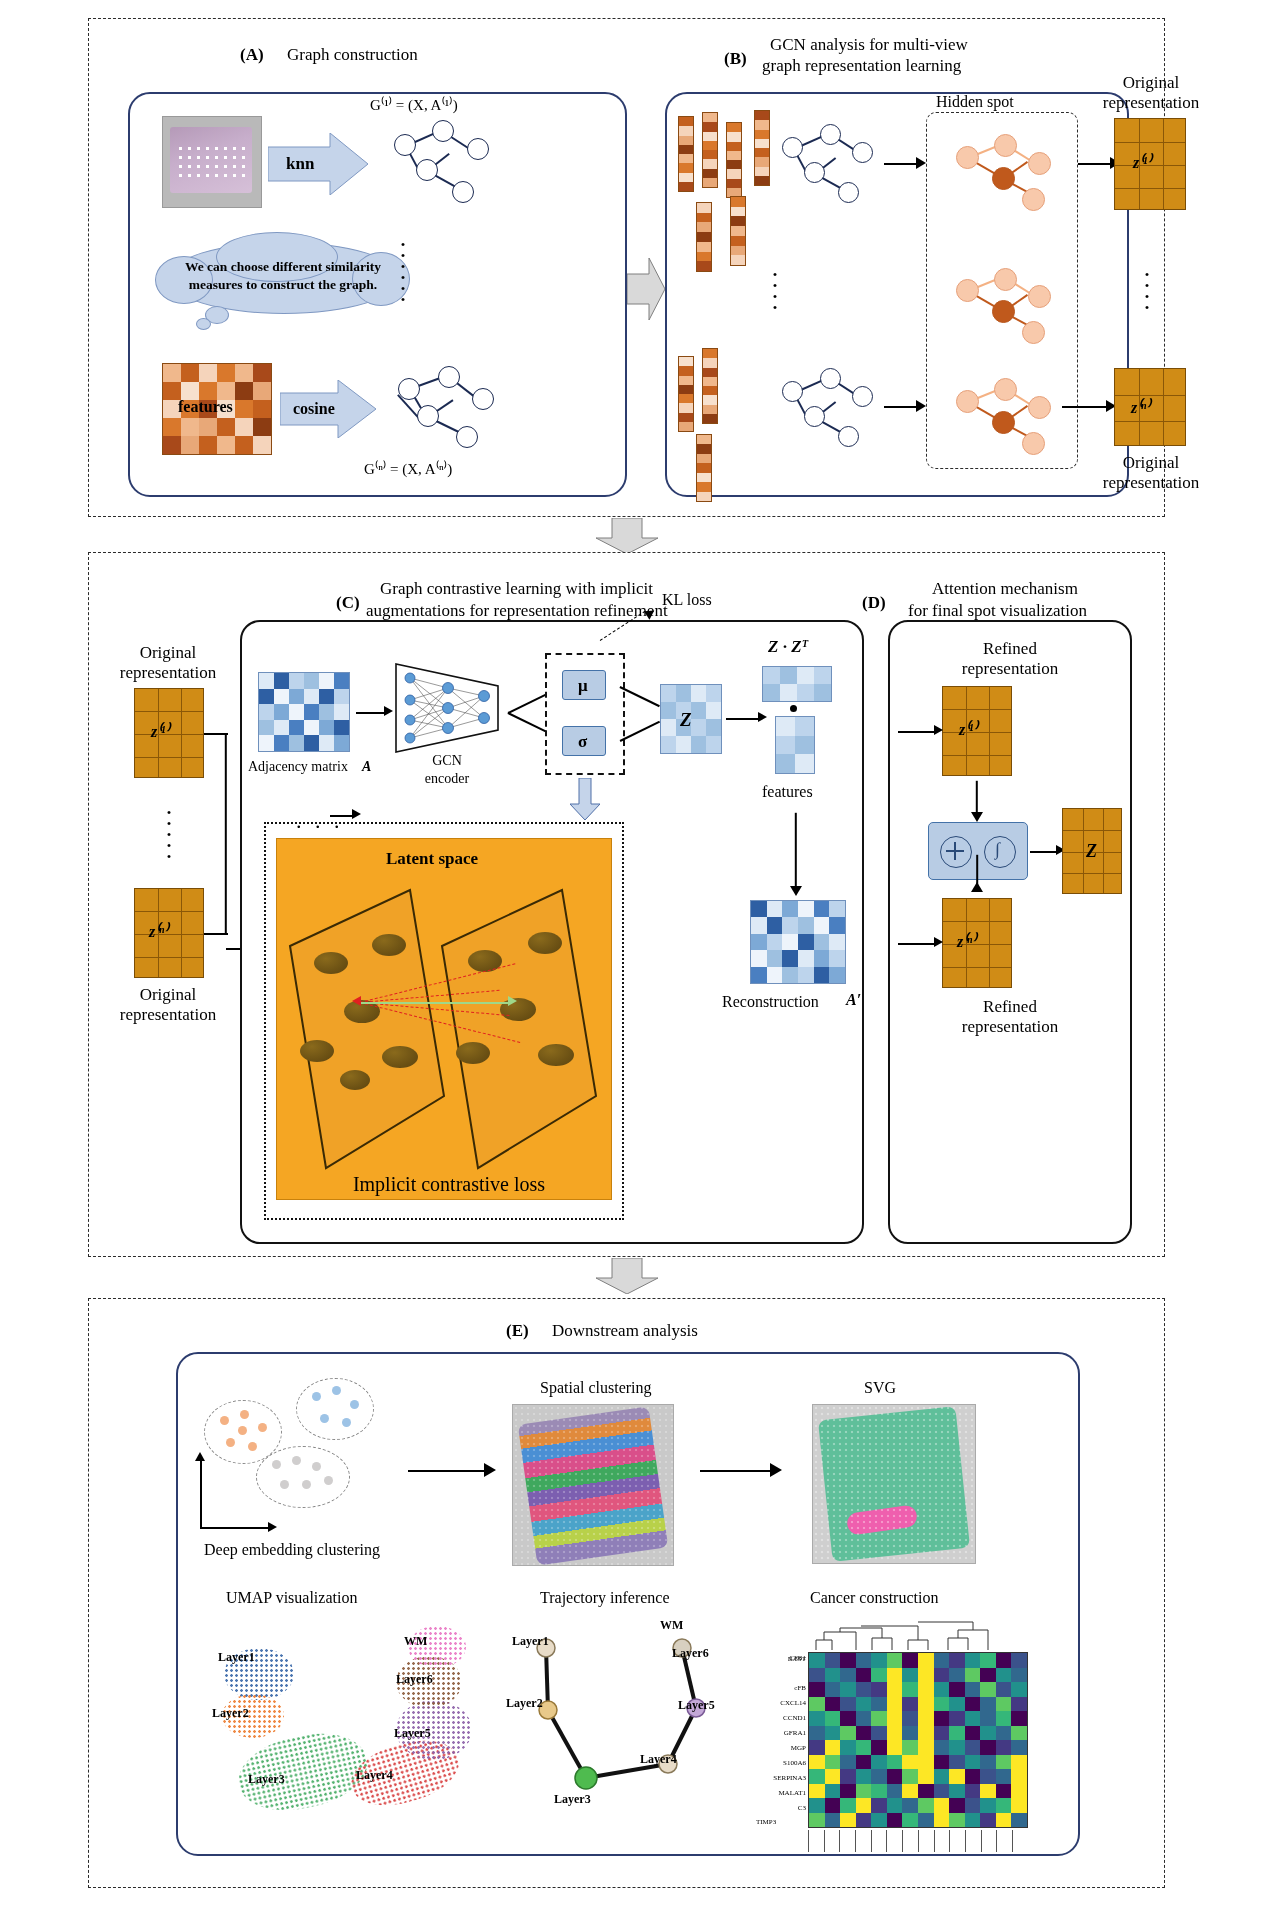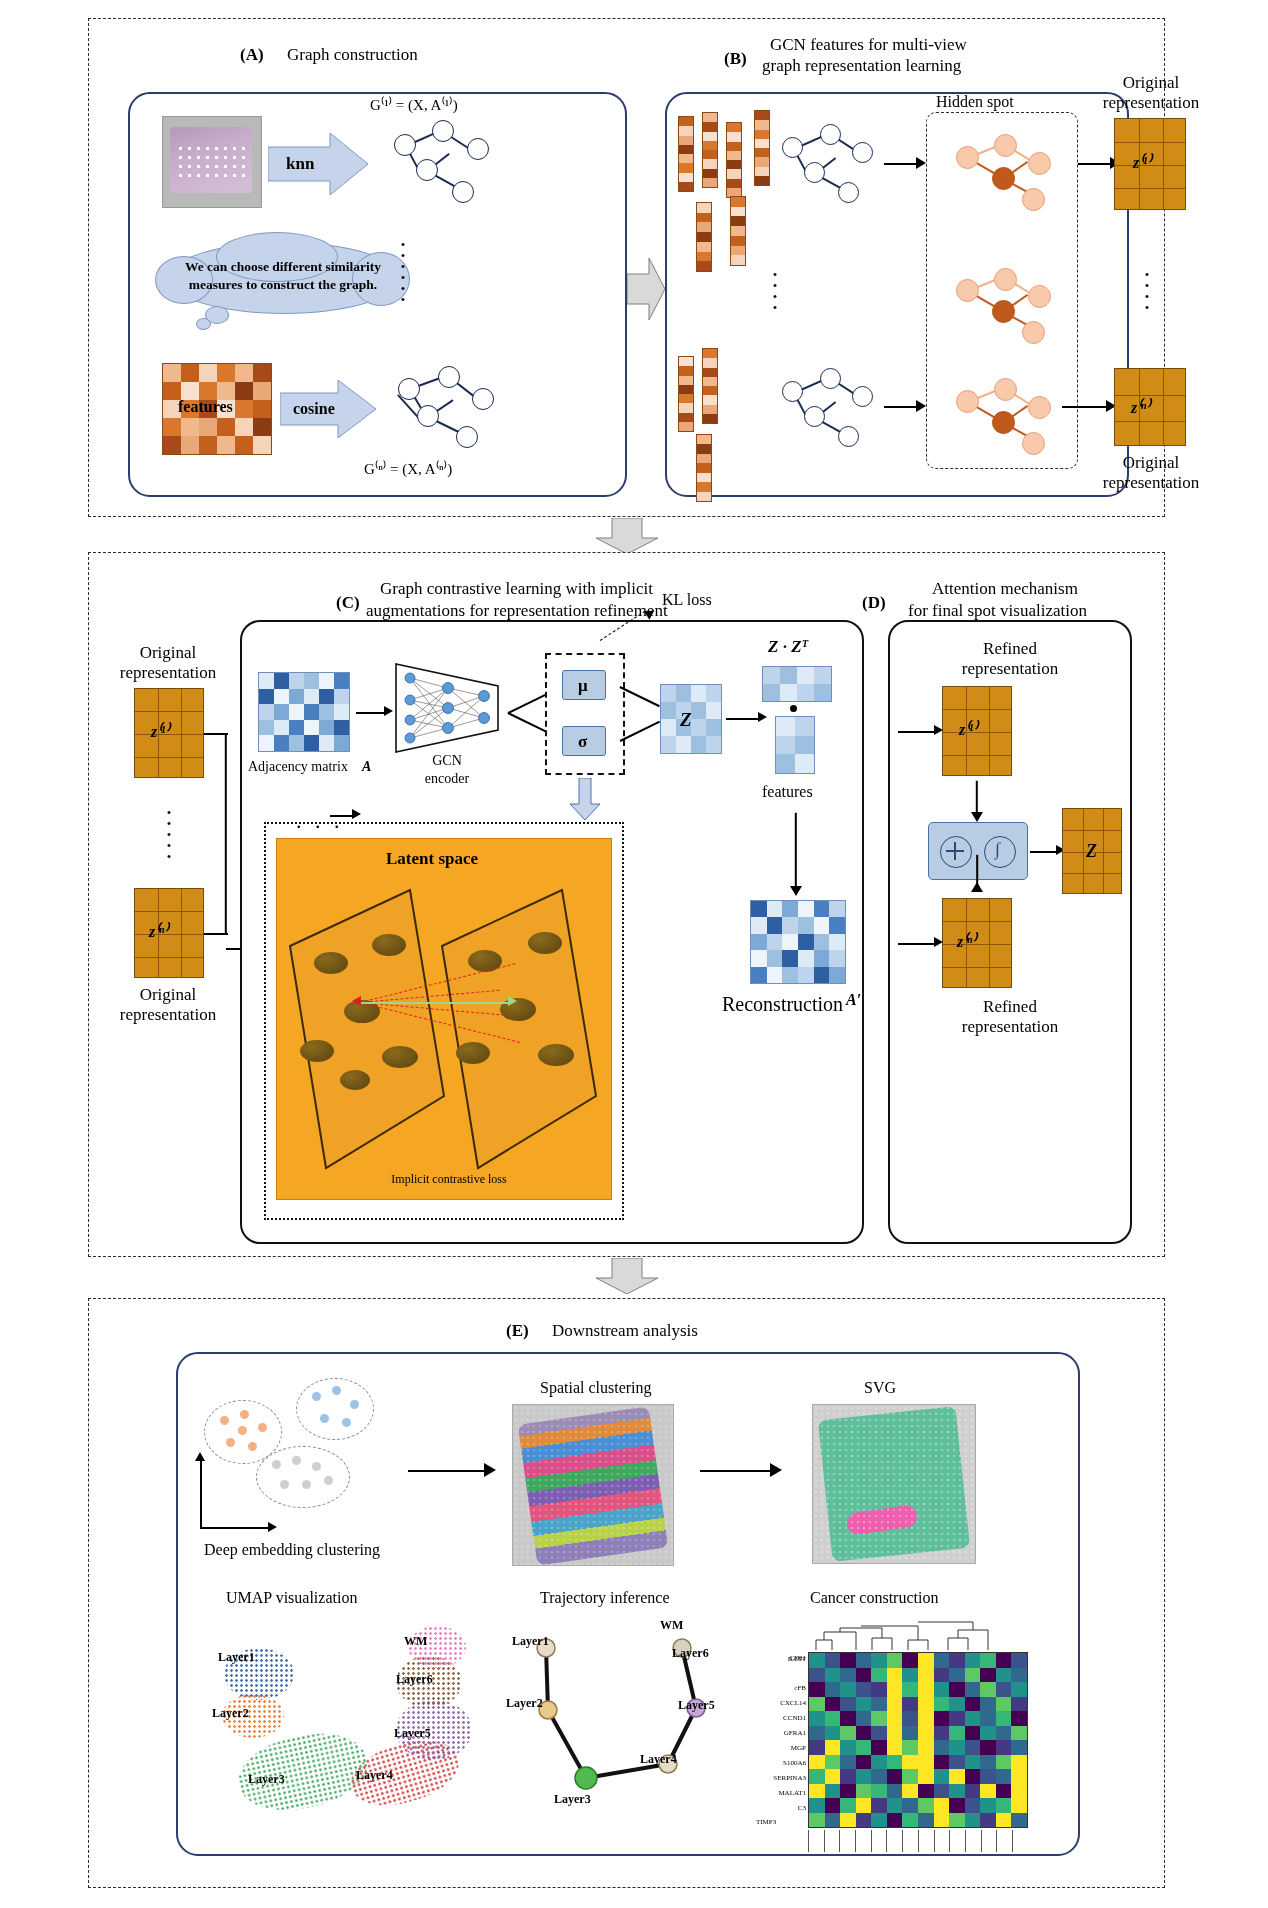--- a/index.html
+++ b/index.html
@@ -172,21 +172,21 @@
 </style>
 </head>
 <body>
 
 <div class="panel-dashed" style="left:88px; top:18px; width:1075px; height:497px;"></div>
 
 <div class="lbl bold" style="left:240px; top:44px; font-size:17px;">(A)</div>
 <div class="lbl" style="left:287px; top:44px;">Graph construction</div>
 
 <div class="lbl bold" style="left:724px; top:48px;">(B)</div>
-<div class="lbl" style="left:770px; top:34px;">GCN features for multi-view</div>
+<div class="lbl" style="left:770px; top:34px;">GCN analysis for multi-view</div>
 <div class="lbl" style="left:762px; top:55px;">graph representation learning</div>
 
 <div class="panel-round" style="left:128px; top:92px; width:495px; height:401px;"></div>
 
 <div style="position:absolute; left:162px; top:116px; width:98px; height:90px; background:#b9b9b9; border:1px solid #999;"></div>
 <div style="position:absolute; left:170px; top:127px; width:82px; height:66px; background:
      linear-gradient(160deg,#b59ab8 0%, #c7aecb 40%, #d6c0d8 100%); border-radius:3px;"></div>
 <div style="position:absolute; left:176px; top:144px; width:70px; height:36px;
      background-image: radial-gradient(circle, #ffffff 1.6px, transparent 1.7px);
      background-size: 9px 9px;"></div>
@@ -685,21 +685,21 @@
     <div style="background:#deeaf6"></div>
     <div style="background:#7da9d6"></div>
     <div style="background:#bdd4ec"></div>
   <div style="background:#4a7fc1"></div>
     <div style="background:#eef4fb"></div>
     <div style="background:#9ec0e0"></div>
     <div style="background:#bdd4ec"></div>
     <div style="background:#2e5fa3"></div>
     <div style="background:#7da9d6"></div>
 </div>
-<div class="lbl" style="left:722px; top:992px; font-size:20px;">Reconstruction</div>
+<div class="lbl" style="left:722px; top:992px; font-size:16px;">Reconstruction</div>
 <div class="lbl bold ital" style="left:846px; top:990px; font-size:16px;">A′</div>
 
 <svg style="position:absolute; left:570px; top:778px;" width="30" height="42" viewBox="0 0 30 42">
   <polygon points="9,0 21,0 21,26 30,26 15,42 0,26 9,26" fill="#c5d4ea" stroke="#5070a8" stroke-width="1"></polygon>
 </svg>
 
 <div class="dotbox" style="left:264px; top:822px; width:360px; height:398px;"></div>
 
 <div class="latent" style="left:276px; top:838px; width:336px; height:362px;"></div>
 <div class="lbl bold" style="left:386px; top:848px; font-size:17px;">Latent space</div>
@@ -725,21 +725,21 @@
 <div class="blob" style="left:538px; top:1044px; width:36px; height:22px;"></div>
 
 <div class="reddash" style="left:360px; top:1002px; width:140px; transform:rotate(-5deg);"></div>
 <div class="reddash" style="left:360px; top:1002px; width:150px; transform:rotate(5deg);"></div>
 <div class="reddash" style="left:360px; top:1002px; width:160px; transform:rotate(-14deg);"></div>
 <div class="reddash" style="left:360px; top:1002px; width:165px; transform:rotate(14deg);"></div>
 <div style="position:absolute; left:360px; top:1002px; width:150px; height:2px; background:#9fd88a; transform-origin:0 50%;"></div>
 <div class="arrow-head" style="left:508px; top:996px; border-width:5px 0 5px 9px; border-color:transparent transparent transparent #9fd88a;"></div>
 <div class="arrow-head" style="left:352px; top:996px; border-width:5px 9px 5px 0; border-color:transparent #e02020 transparent transparent;"></div>
 
-<div class="lbl c" style="left:334px; top:1172px; width:230px; font-size:12px;text-align:center;">Implicit contrastive loss</div>
+<div class="lbl c" style="left:334px; top:1172px; width:230px; font-size:20px;text-align:center;">Implicit contrastive loss</div>
 
 <div style="position:absolute; left:296px; top:808px; font-size:22px; letter-spacing:4px;">. . .</div>
 <div class="arrow-line" style="left:330px; top:815px; width:24px;"></div>
 <div class="arrow-head" style="left:352px; top:809px; border-width:5px 0 5px 9px; border-color:transparent transparent transparent #000;"></div>
 
 <div class="panel-round-black" style="left:888px; top:620px; width:240px; height:620px;"></div>
 
 <div class="lbl c" style="left:930px; top:638px; width:160px;">Refined</div>
 <div class="lbl c" style="left:930px; top:658px; width:160px;">representation</div>
 <div class="orangebox" style="left:942px; top:686px; width:70px; height:90px;">

